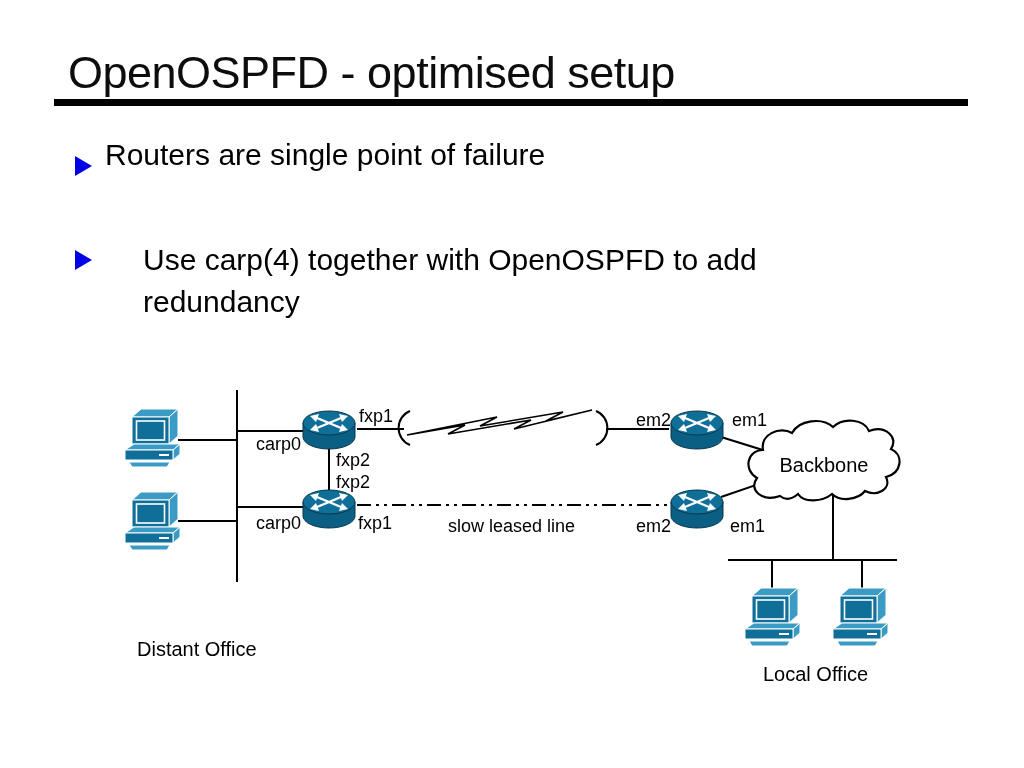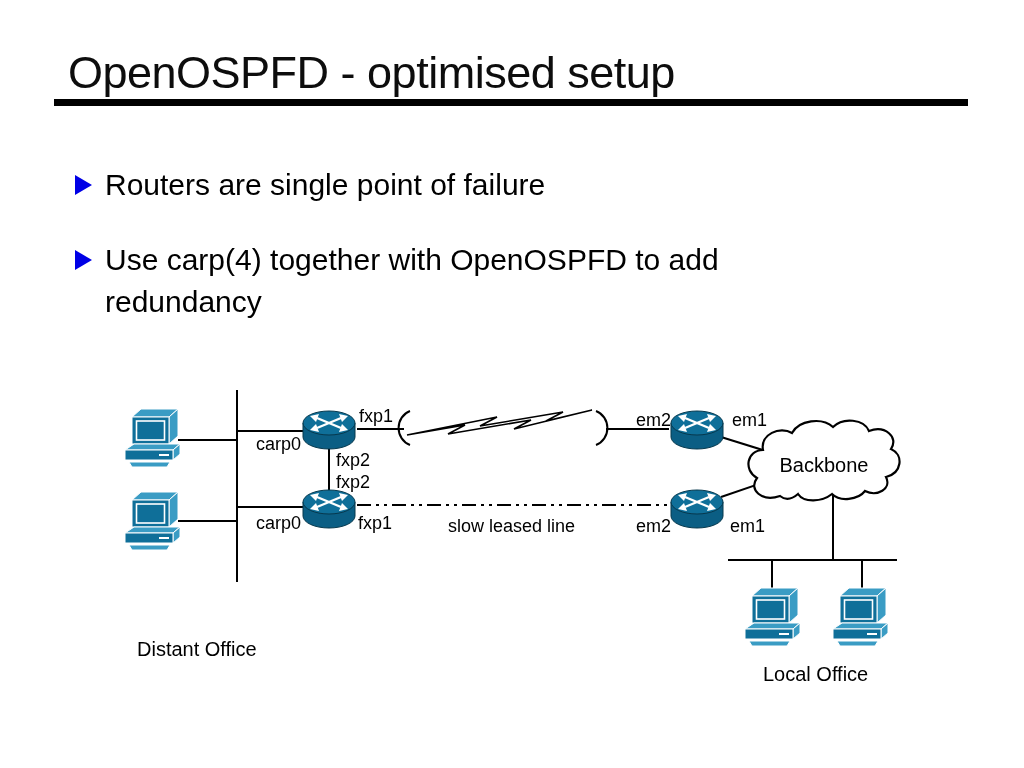--- a/index.html
+++ b/index.html
@@ -35,22 +35,22 @@
     height: 7px;
     background: #000;
   }
   .bullet-row {
     position: absolute;
     left: 75px;
     width: 800px;
     display: flex;
     align-items: flex-start;
   }
-  .bullet-row.b1 { top: 164px; }
-  .bullet-row.b2 { top: 239px; }
+  .bullet-row.b1 { top: 134px; align-items: flex-end; }
+  .bullet-row.b2 { top: 239px; gap: 38px; }
   .bullet-tri {
     flex: 0 0 auto;
     width: 0;
     height: 0;
     border-left: 17px solid var(--bullet-blue, #0000e6);
     border-top: 10px solid transparent;
     border-bottom: 10px solid transparent;
     margin-top: 11px;
     margin-right: 13px;
   }

